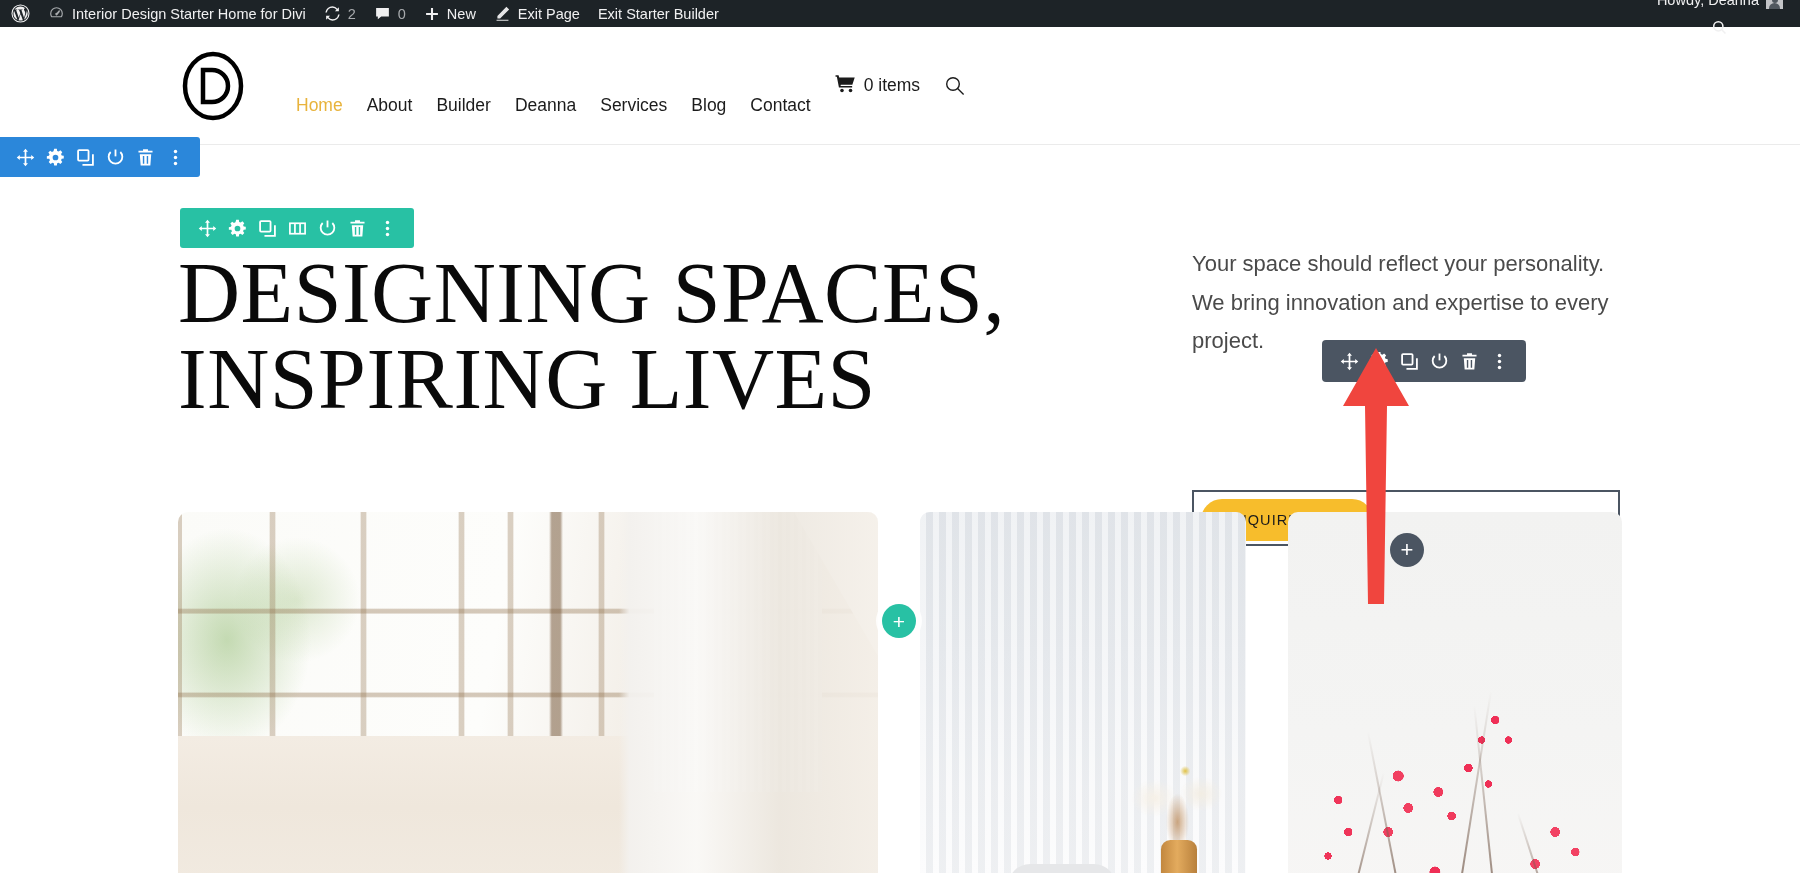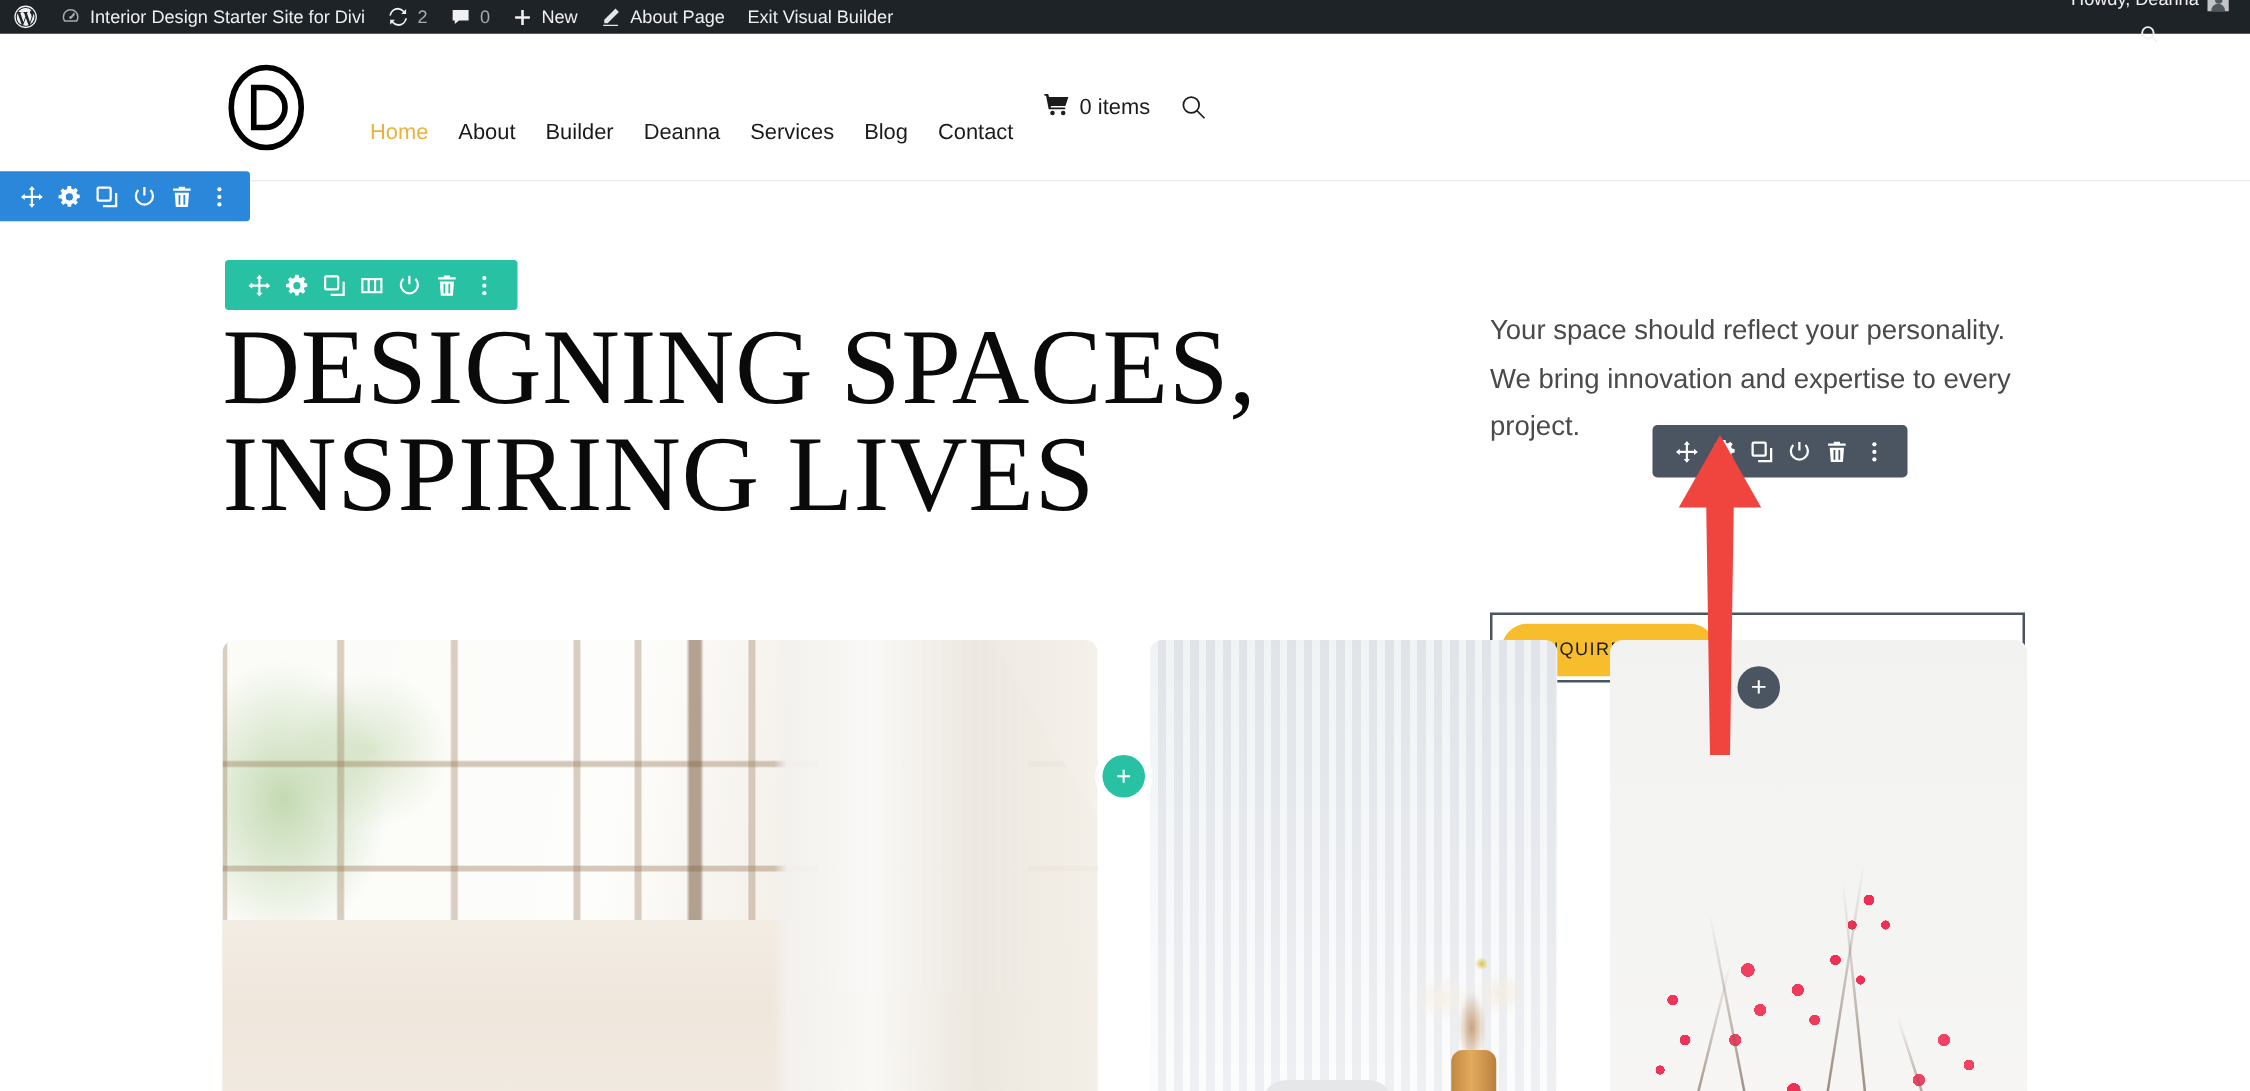--- a/index.html
+++ b/index.html
@@ -279,21 +279,21 @@
         </svg>
       </span>
     </a>
 
     <a class="ab-item" href="#">
       <span class="ab-icon">
         <svg width="17" height="17" viewBox="0 0 20 20" fill="#a7aaad">
           <path d="M10 2.5A7.5 7.5 0 0 0 2.5 10c0 1.7.56 3.26 1.5 4.52h12A7.46 7.46 0 0 0 17.5 10 7.5 7.5 0 0 0 10 2.5zm0 1.4a6.1 6.1 0 0 1 6.1 6.1c0 1.17-.33 2.27-.9 3.2H4.8a6.06 6.06 0 0 1-.9-3.2A6.1 6.1 0 0 1 10 3.9zm3.4 1.6-3.04 3.73A1.4 1.4 0 0 0 10 9.2a1.4 1.4 0 1 0 .96 2.42l3.05-3.73z"></path>
         </svg>
       </span>
-      <span>Interior Design Starter Site for Divi</span>
+      <span>Interior Design Starter Home for Divi</span>
     </a>
 
     <a class="ab-item" href="#">
       <span class="ab-icon">
         <svg width="17" height="17" viewBox="0 0 20 20" fill="#f0f0f1">
           <path d="M10 3.2c1.9 0 3.6.93 4.64 2.36l-1.8 1.8h4.66V2.7l-1.72 1.72A8.1 8.1 0 0 0 10 1.5a8.5 8.5 0 0 0-8.4 7.2h1.7A6.8 6.8 0 0 1 10 3.2zm0 13.6a6.78 6.78 0 0 1-4.64-2.36l1.8-1.8H2.5v4.66l1.72-1.72A8.1 8.1 0 0 0 10 18.5a8.5 8.5 0 0 0 8.4-7.2h-1.7A6.8 6.8 0 0 1 10 16.8z"></path>
         </svg>
       </span>
       <span class="ab-count">2</span>
     </a>
@@ -315,25 +315,25 @@
       </span>
       <span>New</span>
     </a>
 
     <a class="ab-item" href="#">
       <span class="ab-icon">
         <svg width="17" height="17" viewBox="0 0 20 20" fill="#f0f0f1">
           <path d="M14.6 2.2 17.8 5.4 7.2 16H4v-3.2zM3 17.4h14v1.2H3z" opacity="0.95"></path>
         </svg>
       </span>
-      <span>About Page</span>
-    </a>
-
-    <a class="ab-item" href="#">
-      <span>Exit Visual Builder</span>
+      <span>Exit Page</span>
+    </a>
+
+    <a class="ab-item" href="#">
+      <span>Exit Starter Builder</span>
     </a>
   </div>
 
   <div class="ab-right">
     <a class="ab-item" href="#">
       <span>Howdy, Deanna</span>
       <span class="ab-avatar-wrap">
         <span class="ab-avatar">
           <span class="head"></span>
             <span class="body"></span>

